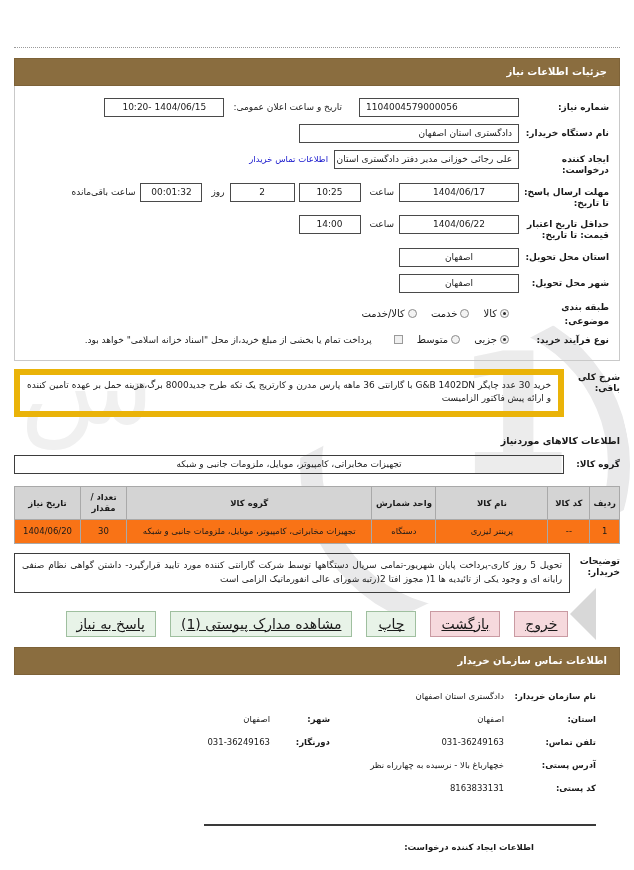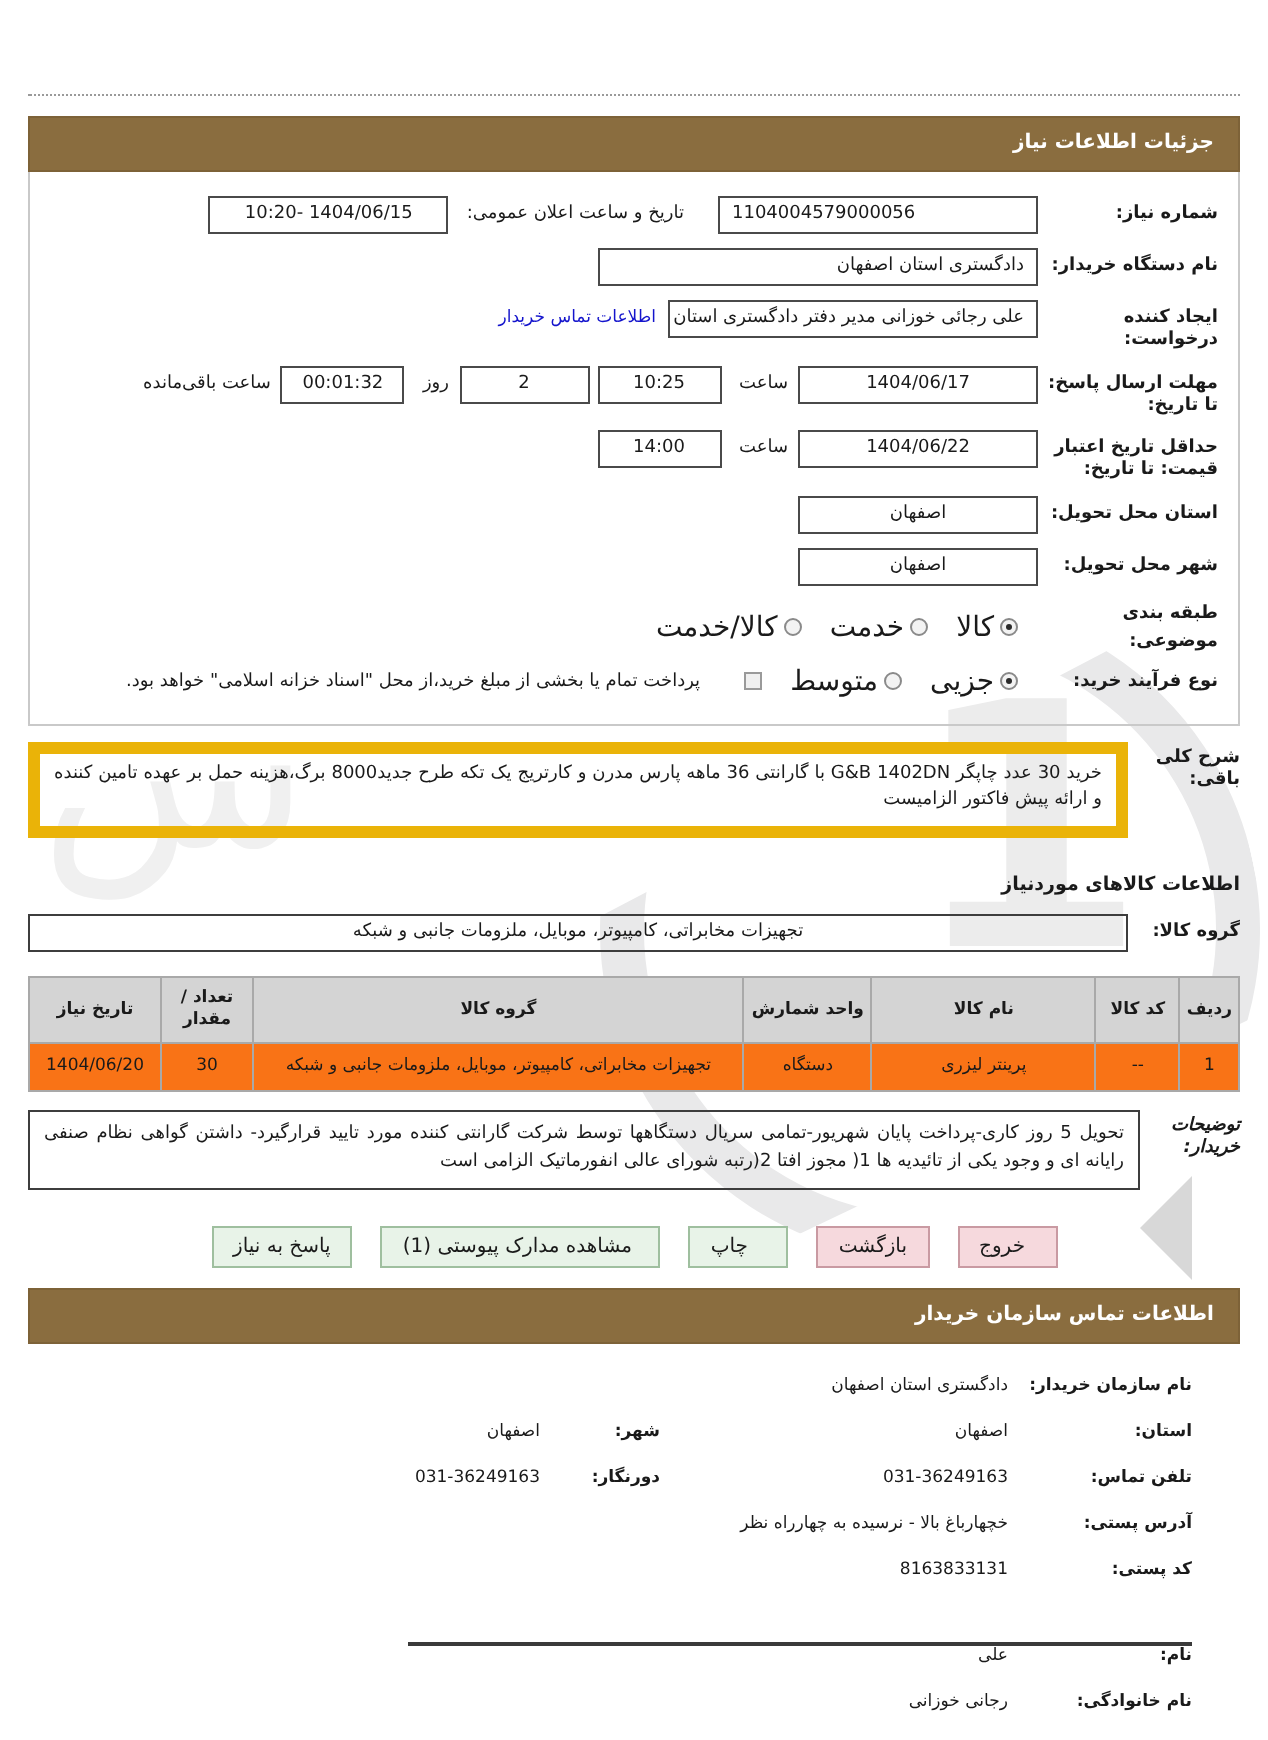--- a/index.html
+++ b/index.html
@@ -161,21 +161,21 @@
     position: relative;
   }
   .radio.on::after {
     content: "";
     position: absolute;
     left: 2px; top: 2px;
     width: 3px; height: 3px;
     border-radius: 50%;
     background: #2b2b2b;
   }
-  .rg span.t { font-size: 14px; }
+  .rg span.t { font-size: 10px; }
   .cbx {
     width: 9px; height: 9px;
     border: 1px solid #9a9a9a;
     background: #f0f0f0;
     display: inline-block;
   }
   .note { font-size: 9px; margin-right: 19px; }
 
   
   .descrow { display: flex; align-items: flex-start; margin-bottom: 10px; }
@@ -234,46 +234,47 @@
   .c-radif { width: 24px; }
   .c-code  { width: 42px; }
   .c-name  { width: 112px; }
   .c-unit  { width: 64px; }
   .c-group { width: auto; }
   .c-qty   { width: 46px; }
   .c-date  { width: 66px; }
 
   
   .notesrow { display: flex; align-items: flex-start; margin-bottom: 14px; }
-  .notesrow .lbl { width: 50px; flex: 0 0 50px; padding-top: 3px; font-style: italic; }
+  .notesrow .lbl { width: 50px; flex: 0 0 50px; padding-top: 3px; }
   .notesbox {
     flex: 1;
     border: 1px solid #3d3d3d;
     padding: 4px 7px 5px 7px;
     font-size: 9px;
     line-height: 1.6;
     text-align: justify;
   }
 
   
   .actions {
     display: flex;
     justify-content: center;
     gap: 14px;
     padding: 4px 0 10px 0;
   }
   .btn {
-    font-size: 10px;
+    font-size: 14px;
     padding: 3px 10px;
     border: 1px solid #9d9d9d;
     cursor: pointer;
     min-width: 50px;
-    text-align: left;
+    text-align: center;
     white-space: nowrap;
     line-height: 1.3;
+    text-decoration: underline;
   }
   .btn.green { background: #e8f3e8; border-color: #9fbf9f; }
   .btn.pink  { background: #f6d9dd; border-color: #c99aa2; }
   .btn.wide  { min-width: 140px; }
 
   
   .contact-wrap { padding: 0 0 0 0; }
   .contact-body { padding: 16px 24px 6px 24px; }
   .crow {
     display: flex;
@@ -503,20 +504,21 @@
 
       <div class="crow">
         <div class="clbl">کد پستی:</div>
         <div class="cval">8163833131</div>
       </div>
 
     </div>
 
     <div class="c-divider"></div>
 
+    <div class="sub-title">اطلاعات ایجاد کننده درخواست:</div>
 
     <div class="contact-body" style="padding-top:0;">
       <div class="crow">
         <div class="clbl">نام:</div>
         <div class="cval">علی</div>
       </div>
       <div class="crow">
         <div class="clbl">نام خانوادگی:</div>
         <div class="cval">رجانی خوزانی</div>
       </div>

